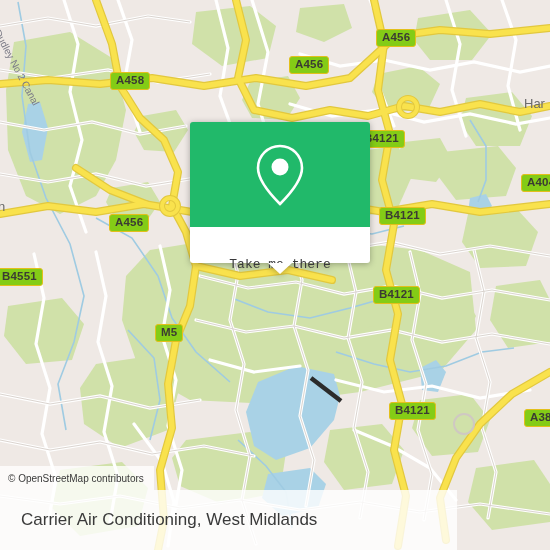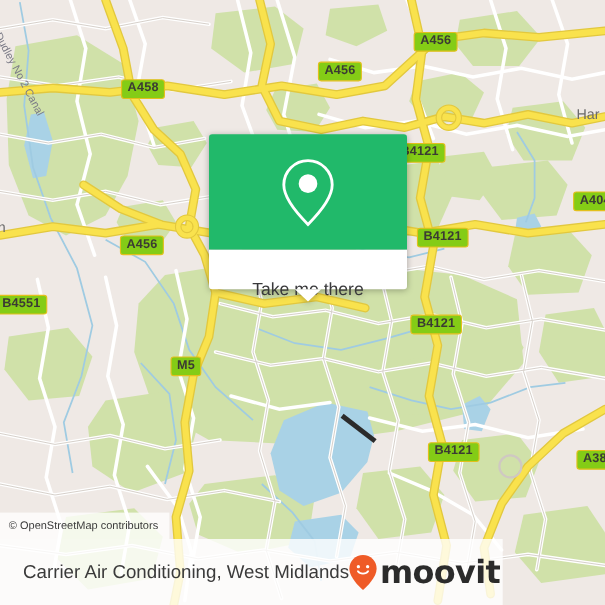--- a/index.html
+++ b/index.html
@@ -79,22 +79,22 @@
     background: #ffffff;
     height: 36px;
     border-radius: 0 0 3px 3px;
     display: flex;
     align-items: center;
     justify-content: center;
     position: relative;
   }
   #callout-label {
     color: #39393b;
-    font-size: 16px;
-    font-family: Liberation Sans, sans-serif;
+    font-size: 13px;
+    font-family: Liberation Mono, monospace;
     margin-top: 38px;
   }
   #callout-tail {
     position: absolute;
     left: 50%;
     bottom: -11px;
     margin-left: -12px;
     width: 0;
     height: 0;
     border-left: 12px solid transparent;
@@ -343,24 +343,15 @@
       <div id="callout-tail"></div>
     </div>
   </div>
 
   <div id="attribution">
     <span>© OpenStreetMap contributors</span>
   </div>
 
   <div id="bottombar">
     <span id="bottom-title">Carrier Air Conditioning, West Midlands</span>
-    <div id="logo">
-      <svg width="26" height="33" viewBox="0 0 26 33">
-        <path d="M13 0.6 C6.1 0.6 0.6 6.1 0.6 13 C0.6 20.6 9.6 29.5 13 32.4 C16.4 29.5 25.4 20.6 25.4 13 C25.4 6.1 19.9 0.6 13 0.6 Z" fill="#ef5b27"></path>
-        <circle cx="8.8" cy="11.2" r="1.5" fill="#ffffff"></circle>
-        <circle cx="17.2" cy="11.2" r="1.5" fill="#ffffff"></circle>
-        <path d="M8.4 15.4 C10.2 18.2 15.8 18.2 17.6 15.4" fill="none" stroke="#ffffff" stroke-width="1.7" stroke-linecap="round"></path>
-      </svg>
-      <span id="logo-word">moovit</span>
-    </div>
   </div>
 
 </div>
 
 </body></html>

